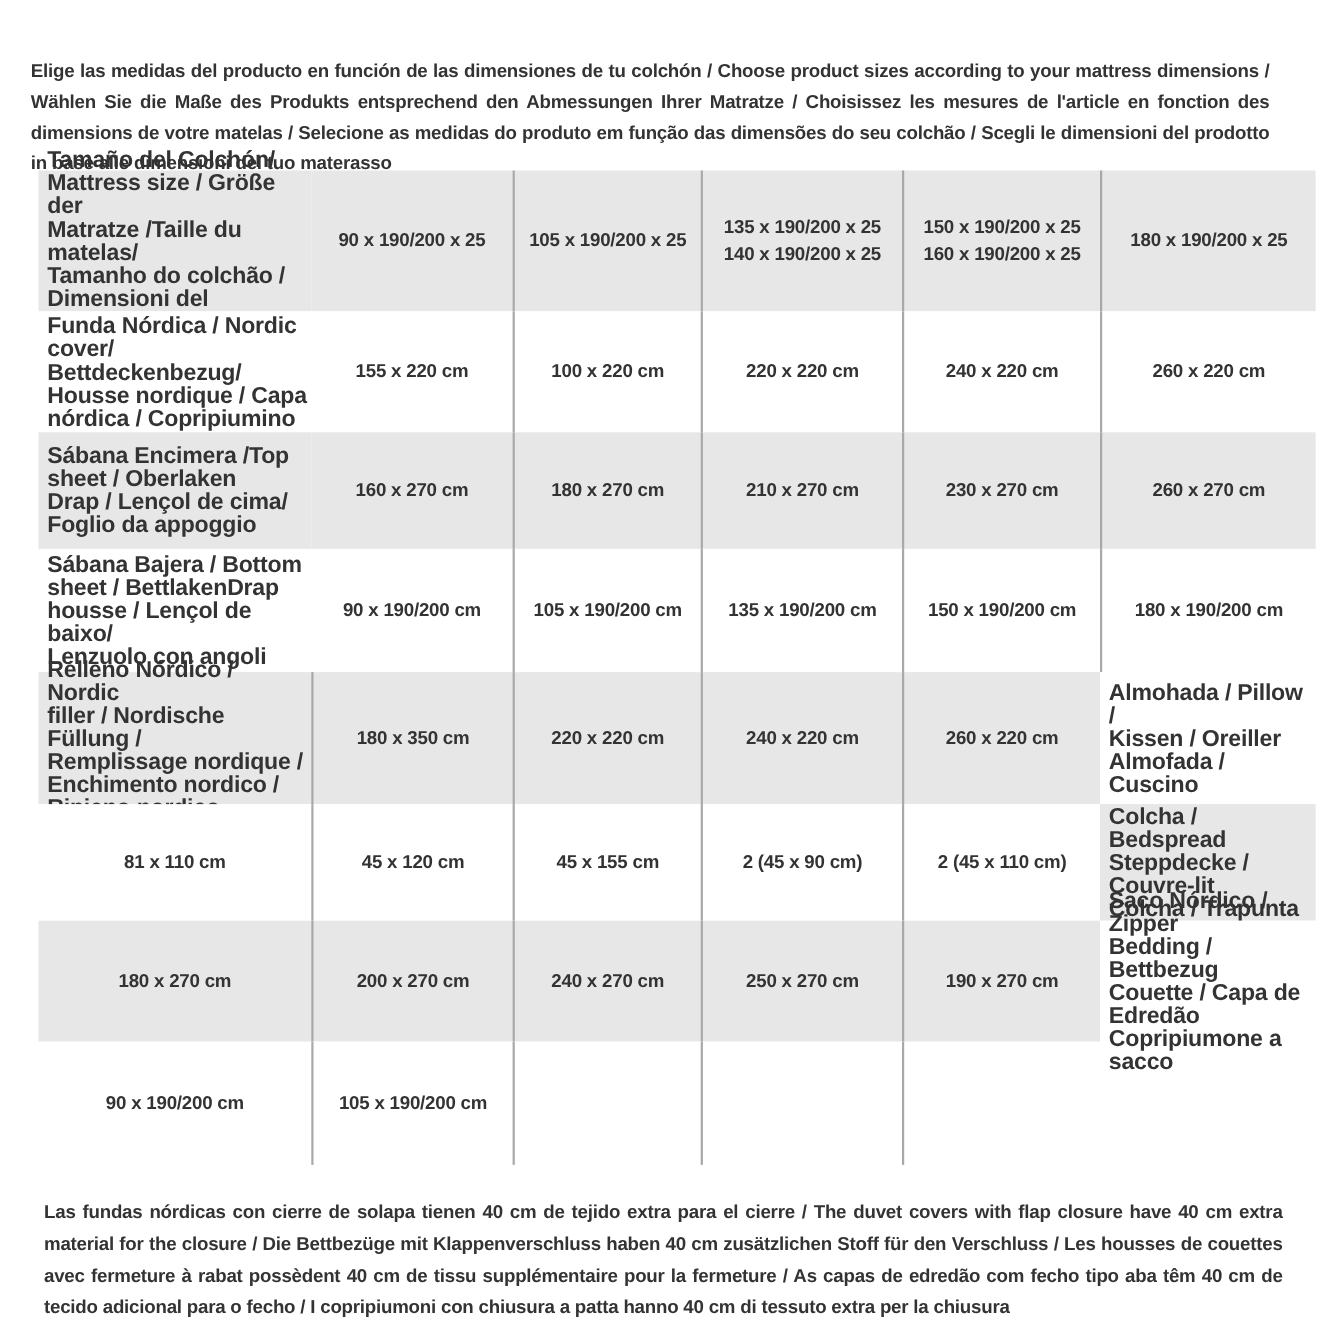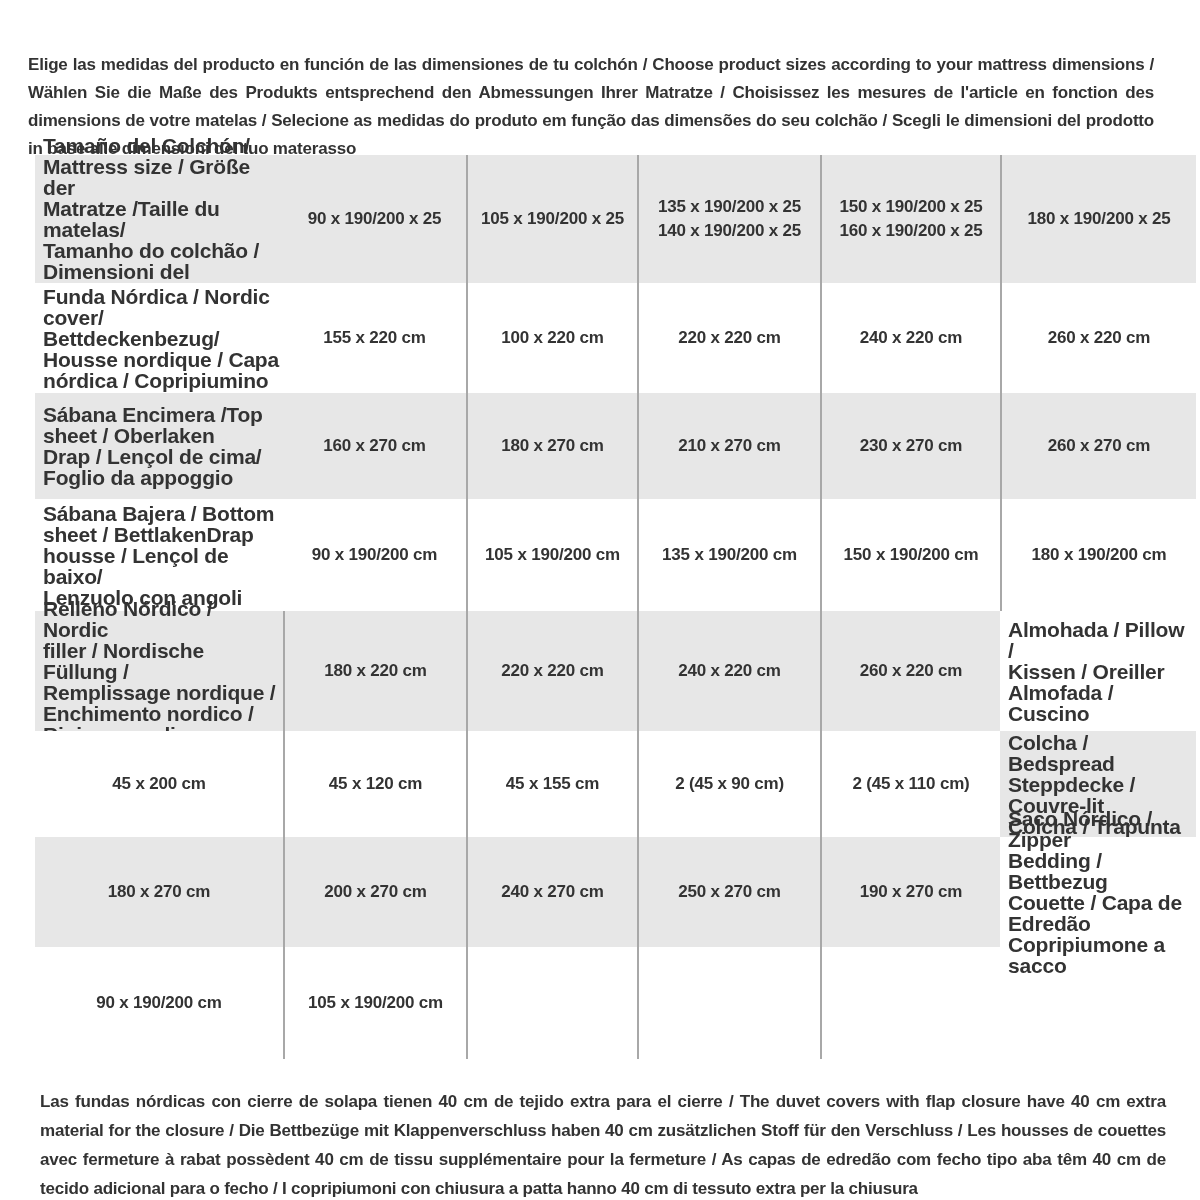--- a/index.html
+++ b/index.html
@@ -107,28 +107,28 @@
       <div class="cell value-cell plain">90 x 190/200 cm</div>
       <div class="cell value-cell plain divided">105 x 190/200 cm</div>
       <div class="cell value-cell plain divided">135 x 190/200 cm</div>
       <div class="cell value-cell plain divided">150 x 190/200 cm</div>
       <div class="cell value-cell plain divided">180 x 190/200 cm</div>
       <div class="cell label-cell shaded">Relleno Nórdico / Nordic
 filler / Nordische Füllung /
 Remplissage nordique /
 Enchimento nordico /
 Ripieno nordico</div>
-      <div class="cell value-cell shaded divided">180 x 220 cm</div>
+      <div class="cell value-cell shaded divided">180 x 350 cm</div>
       <div class="cell value-cell shaded divided">220 x 220 cm</div>
       <div class="cell value-cell shaded divided">240 x 220 cm</div>
       <div class="cell value-cell shaded divided">260 x 220 cm</div>
       <div class="cell label-cell plain">Almohada  / Pillow /
 Kissen / Oreiller
 Almofada / Cuscino</div>
-      <div class="cell value-cell plain">45 x 200 cm</div>
+      <div class="cell value-cell plain">81 x 110 cm</div>
       <div class="cell value-cell plain divided">45 x 120 cm</div>
       <div class="cell value-cell plain divided">45 x 155 cm</div>
       <div class="cell value-cell plain divided">2 (45 x 90 cm)</div>
       <div class="cell value-cell plain divided">2 (45 x 110 cm)</div>
       <div class="cell label-cell shaded">Colcha / Bedspread
 Steppdecke / Couvre-lit
 Colcha / Trapunta</div>
       <div class="cell value-cell shaded">180 x 270 cm</div>
       <div class="cell value-cell shaded divided">200 x 270 cm</div>
       <div class="cell value-cell shaded divided">240 x 270 cm</div>

